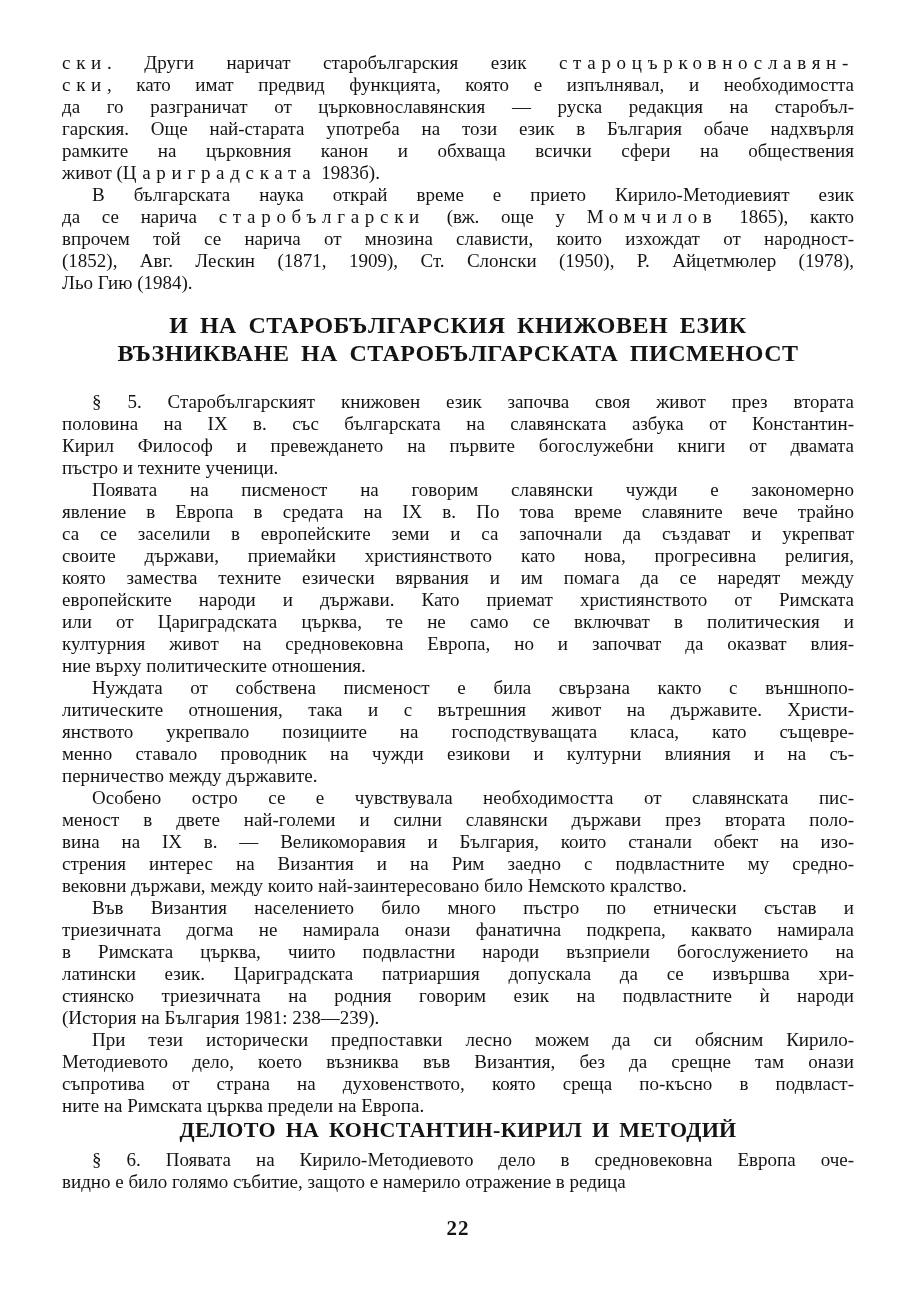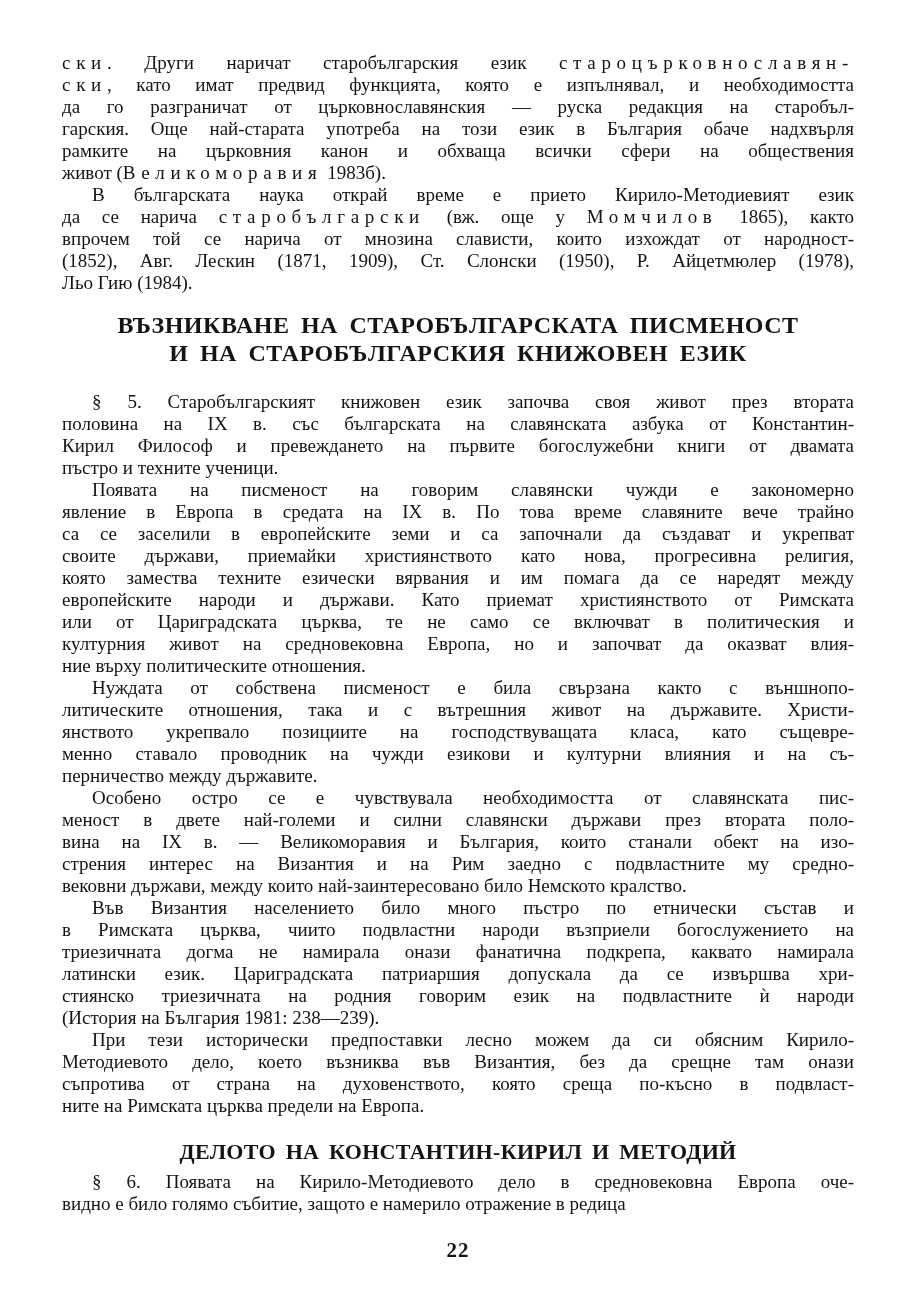--- a/index.html
+++ b/index.html
@@ -36,21 +36,21 @@
   .h1 .line {
     font-size: 24px;
     line-height: 28px;
     font-weight: bold;
     text-align: center;
     text-align-last: center;
     letter-spacing: 0.5px;
     word-spacing: 5px;
   }
   
-  .h2 { margin: 22px 0 6px 0; }
+  .h2 { margin: 0 0 6px 0; }
   .h2 .line {
     font-size: 22px;
     line-height: 26px;
     font-weight: bold;
     text-align: center;
     text-align-last: center;
     letter-spacing: 0.3px;
     word-spacing: 4px;
   }
   .footer {
@@ -69,32 +69,32 @@
 
 <div class="sheet">
   <main class="content">
     <div id="blocks">
         <div class="p">
           <div class="line"><span class="spaced">ски</span><span>. Други наричат старобългарския език </span><span class="spaced">староцърковнославян-</span></div>
           <div class="line"><span class="spaced">ски</span><span>, като имат предвид функцията, която е изпълнявал, и необходимостта</span></div>
           <div class="line"><span>да го разграничат от църковнославянския — руска редакция на старобъл-</span></div>
           <div class="line"><span>гарския. Още най-старата употреба на този език в България обаче надхвърля</span></div>
           <div class="line"><span>рамките на църковния канон и обхваща всички сфери на обществения</span></div>
-          <div class="line lastline"><span>живот (</span><span class="spaced">Великоморавия</span><span> 1983б).</span></div>
+          <div class="line lastline"><span>живот (</span><span class="spaced">Цариградската</span><span> 1983б).</span></div>
         </div>
         <div class="p">
           <div class="line first"><span>В българската наука открай време е прието Кирило-Методиевият език</span></div>
           <div class="line"><span>да се нарича </span><span class="spaced">старобългарски</span><span> (вж. още у </span><span class="spaced">Момчилов</span><span> 1865), както</span></div>
           <div class="line"><span>впрочем той се нарича от мнозина слависти, които изхождат от народност-</span></div>
           <div class="line"><span>(1852), Авг. Лескин (1871, 1909), Ст. Слонски (1950), Р. Айцетмюлер (1978),</span></div>
           <div class="line lastline"><span>Льо Гию (1984).</span></div>
         </div>
         <div class="h1">
+          <div class="line"><span>И НА СТАРОБЪЛГАРСКИЯ КНИЖОВЕН ЕЗИК</span></div>
           <div class="line"><span>ВЪЗНИКВАНЕ НА СТАРОБЪЛГАРСКАТА ПИСМЕНОСТ</span></div>
-          <div class="line"><span>И НА СТАРОБЪЛГАРСКИЯ КНИЖОВЕН ЕЗИК</span></div>
         </div>
         <div class="p">
           <div class="line first"><span>§ 5. Старобългарският книжовен език започва своя живот през втората</span></div>
           <div class="line"><span>половина на IX в. със българската на славянската азбука от Константин-</span></div>
           <div class="line"><span>Кирил Философ и превеждането на първите богослужебни книги от двамата</span></div>
           <div class="line lastline"><span>пъстро и техните ученици.</span></div>
         </div>
         <div class="p">
           <div class="line first"><span>Появата на писменост на говорим славянски чужди е закономерно</span></div>
           <div class="line"><span>явление в Европа в средата на IX в. По това време славяните вече трайно</span></div>
@@ -115,22 +115,22 @@
         </div>
         <div class="p">
           <div class="line first"><span>Особено остро се е чувствувала необходимостта от славянската пис-</span></div>
           <div class="line"><span>меност в двете най-големи и силни славянски държави през втората поло-</span></div>
           <div class="line"><span>вина на IX в. — Великоморавия и България, които станали обект на изо-</span></div>
           <div class="line"><span>стрения интерес на Византия и на Рим заедно с подвластните му средно-</span></div>
           <div class="line lastline"><span>вековни държави, между които най-заинтересовано било Немското кралство.</span></div>
         </div>
         <div class="p">
           <div class="line first"><span>Във Византия населението било много пъстро по етнически състав и</span></div>
+          <div class="line"><span>триезичната догма не намирала онази фанатична подкрепа, каквато намирала</span></div>
           <div class="line"><span>в Римската църква, чиито подвластни народи възприели богослужението на</span></div>
-          <div class="line"><span>триезичната догма не намирала онази фанатична подкрепа, каквато намирала</span></div>
           <div class="line"><span>латински език. Цариградската патриаршия допускала да се извършва хри-</span></div>
           <div class="line"><span>стиянско триезичната на родния говорим език на подвластните ѝ народи</span></div>
           <div class="line lastline"><span>(История на България 1981: 238—239).</span></div>
         </div>
         <div class="p">
           <div class="line first"><span>При тези исторически предпоставки лесно можем да си обясним Кирило-</span></div>
           <div class="line"><span>Методиевото дело, което възниква във Византия, без да срещне там онази</span></div>
           <div class="line"><span>съпротива от страна на духовенството, която среща по-късно в подвласт-</span></div>
           <div class="line lastline"><span>ните на Римската църква предели на Европа.</span></div>
         </div>

